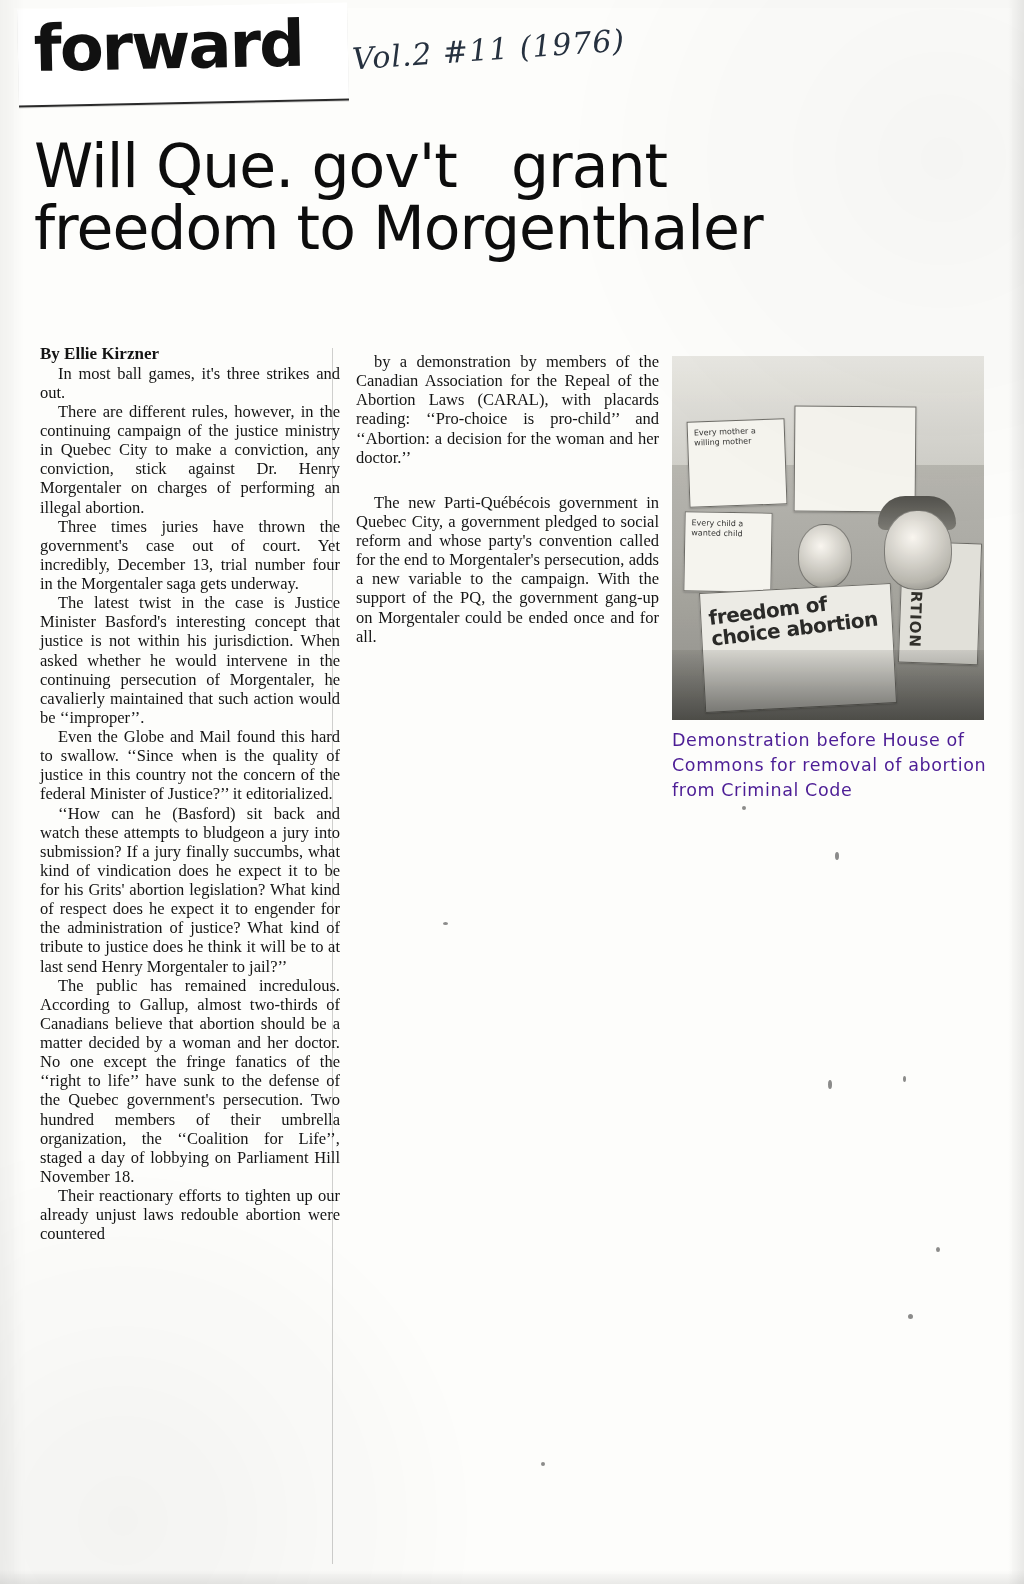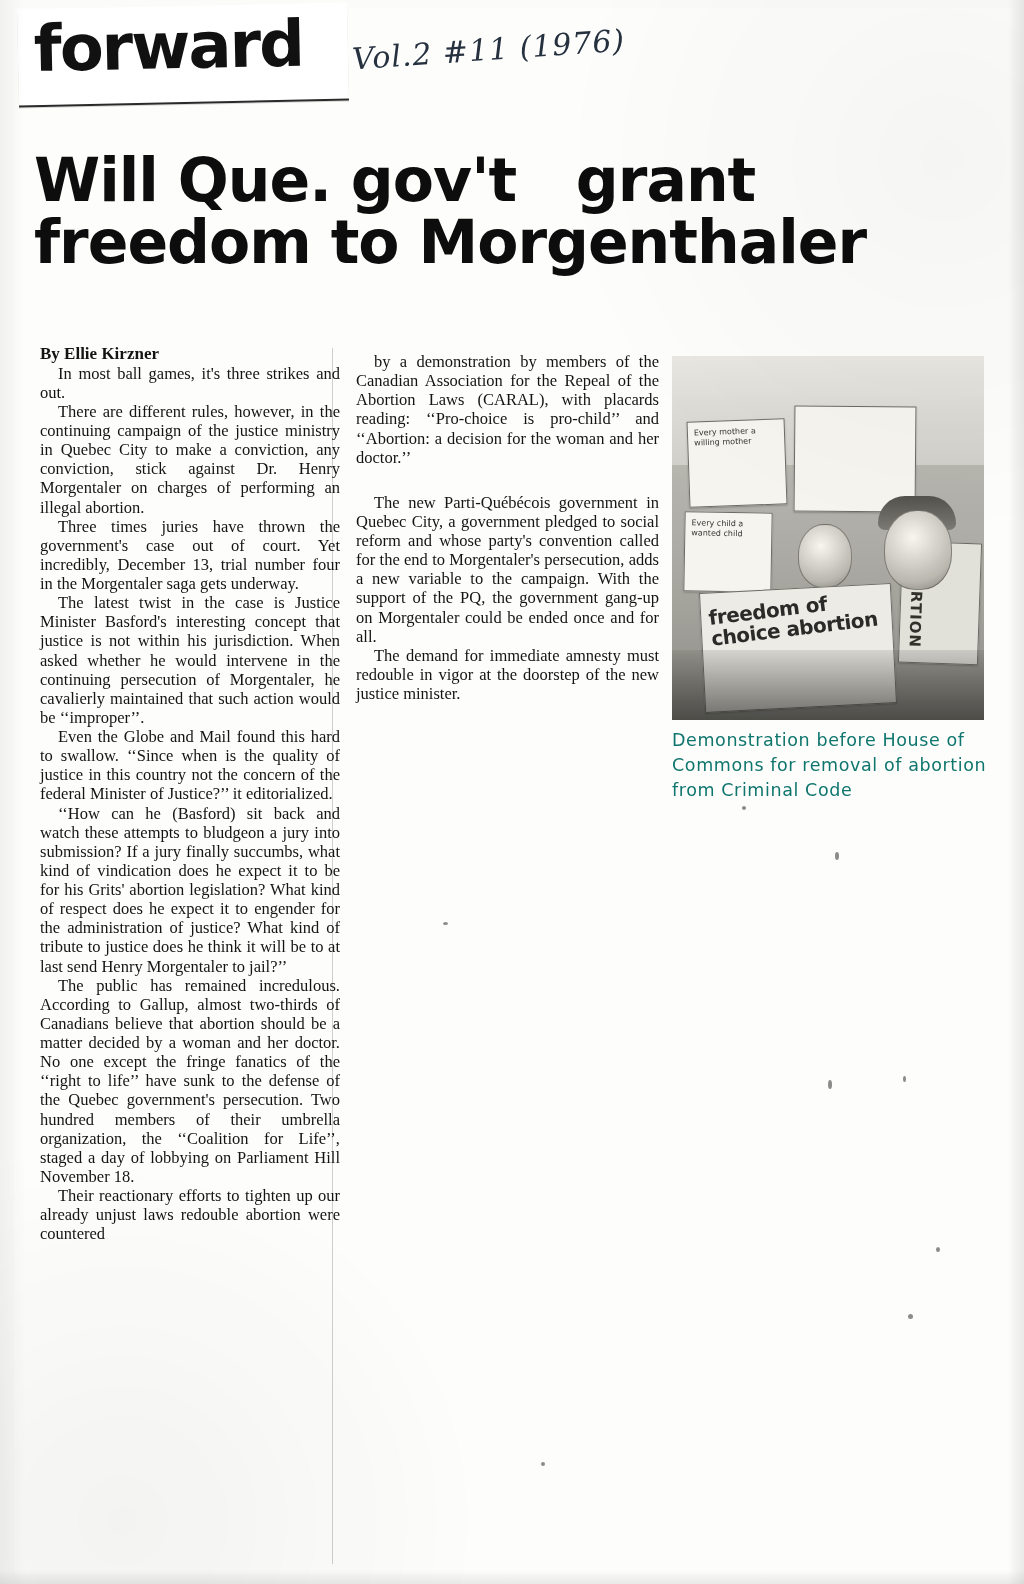--- a/index.html
+++ b/index.html
@@ -74,24 +74,24 @@
     font-size: 30px;
     color: #26313f;
     transform: rotate(-4deg);
     letter-spacing: 1px;
   }
 
   
   .headline {
     position: absolute;
     left: 34px;
-    top: 150px;
+    top: 136px;
     width: 960px;
     font-family: "DejaVu Sans", sans-serif;
-    font-weight: bold;
+    font-weight: normal;
     font-size: 60px;
     line-height: 1.03;
     letter-spacing: -1px;
     color: #0d0d0d;
   }
   .headline .l1 {
     display: block;
     white-space: pre;
   }
   .headline .l2 {
@@ -211,21 +211,21 @@
   }
   .caption {
     position: absolute;
     left: 672px;
     top: 728px;
     width: 318px;
     font-family: "DejaVu Sans", sans-serif;
     font-size: 17.5px;
     line-height: 1.42;
     letter-spacing: 0.6px;
-    color: #0f766e;
+    color: #4c1d95;
   }
 
   
   .edge-r {
     position: absolute;
     right: 0; top: 0; width: 16px; height: 100%;
     background: linear-gradient(270deg, rgba(0,0,0,.07), rgba(0,0,0,0));
   }
   .edge-b {
     position: absolute;
@@ -273,21 +273,20 @@
     <p>Even the Globe and Mail found this hard to swallow. ‘‘Since when is the quality of justice in this country not the concern of the federal Minister of Justice?’’ it editorialized.</p>
     <p>‘‘How can he (Basford) sit back and watch these attempts to bludgeon a jury into submission? If a jury finally succumbs, what kind of vindication does he expect it to be for his Grits' abortion legislation? What kind of respect does he expect it to engender for the administration of justice? What kind of tribute to justice does he think it will be to at last send Henry Morgentaler to jail?’’</p>
     <p>The public has remained incredulous. According to Gallup, almost two-thirds of Canadians believe that abortion should be a matter decided by a woman and her doctor. No one except the fringe fanatics of the ‘‘right to life’’ have sunk to the defense of the Quebec government's persecution. Two hundred members of their umbrella organization, the ‘‘Coalition for Life’’, staged a day of lobbying on Parliament Hill November 18.</p>
     <p>Their reactionary efforts to tighten up our already unjust laws redouble abortion were countered</p>
   </div>
 
   <div class="col col-2">
     <p>by a demonstration by members of the Canadian Association for the Repeal of the Abortion Laws (CARAL), with placards reading: ‘‘Pro-choice is pro-child’’ and ‘‘Abortion: a decision for the woman and her doctor.’’</p>
     <div class="gap"></div>
     <p>The new Parti-Québécois government in Quebec City, a government pledged to social reform and whose party's convention called for the end to Morgentaler's persecution, adds a new variable to the campaign. With the support of the PQ, the government gang-up on Morgentaler could be ended once and for all.</p>
-    <p>The demand for immediate amnesty must redouble in vigor at the doorstep of the new justice minister.</p>
   </div>
 
   <div class="photo-wrap">
     <div class="photo">
       <div class="sky"></div>
 
       <div class="placard pl1">
         <div class="pl-txt">Every mother a willing mother</div>
       </div>
       <div class="placard pl2">

